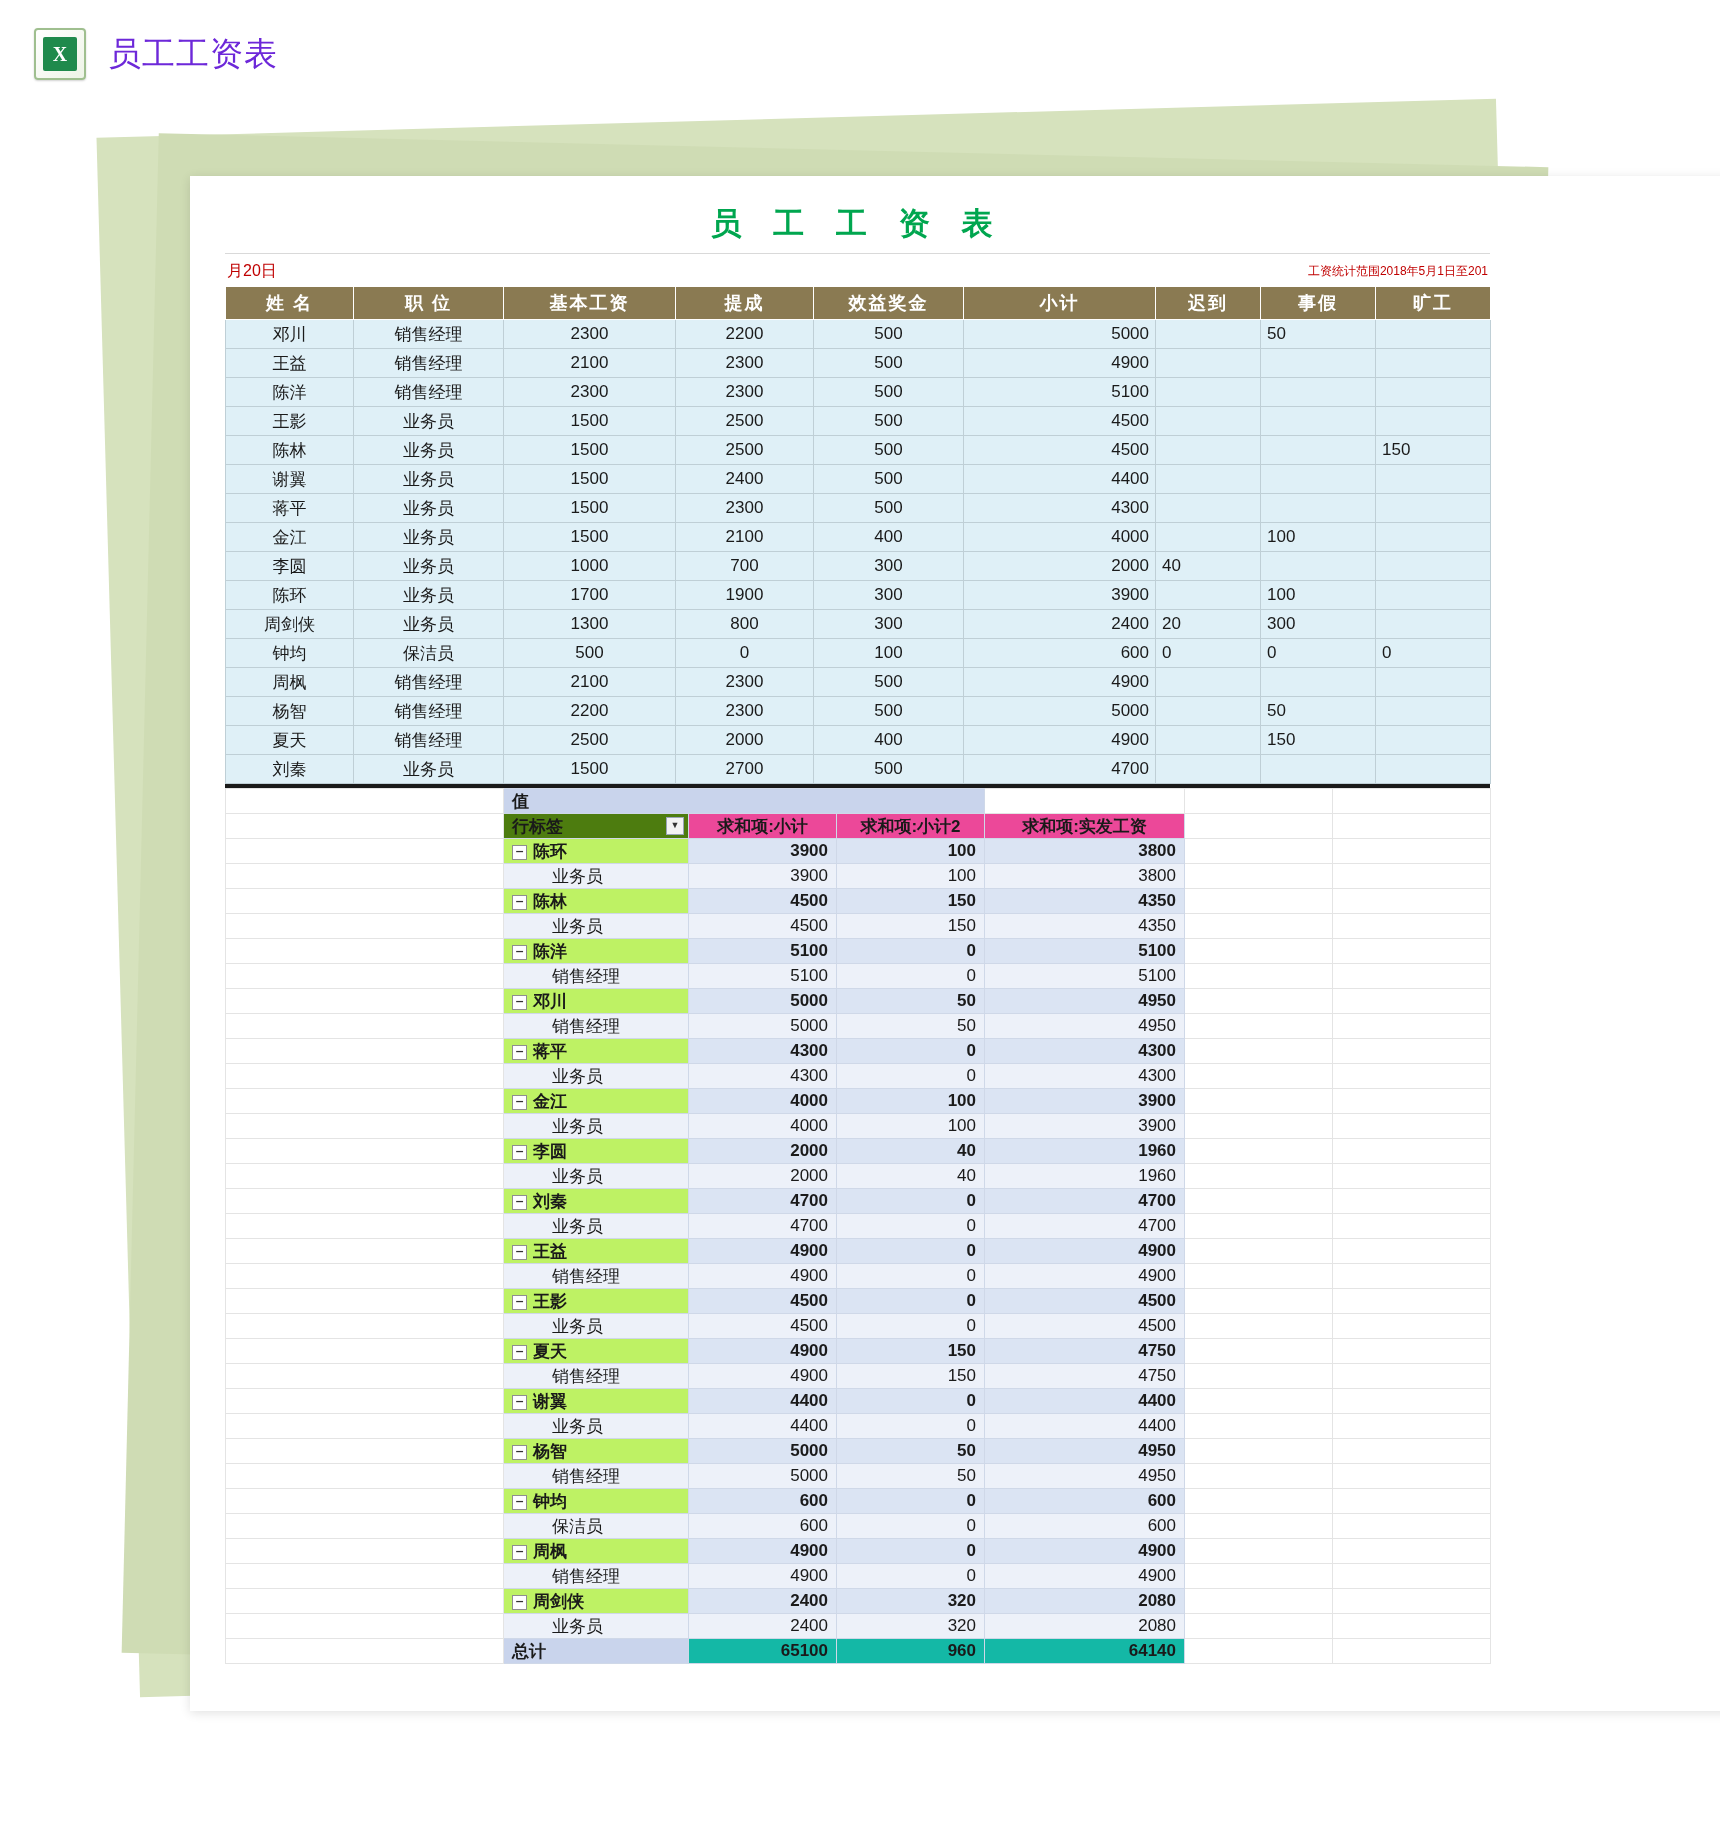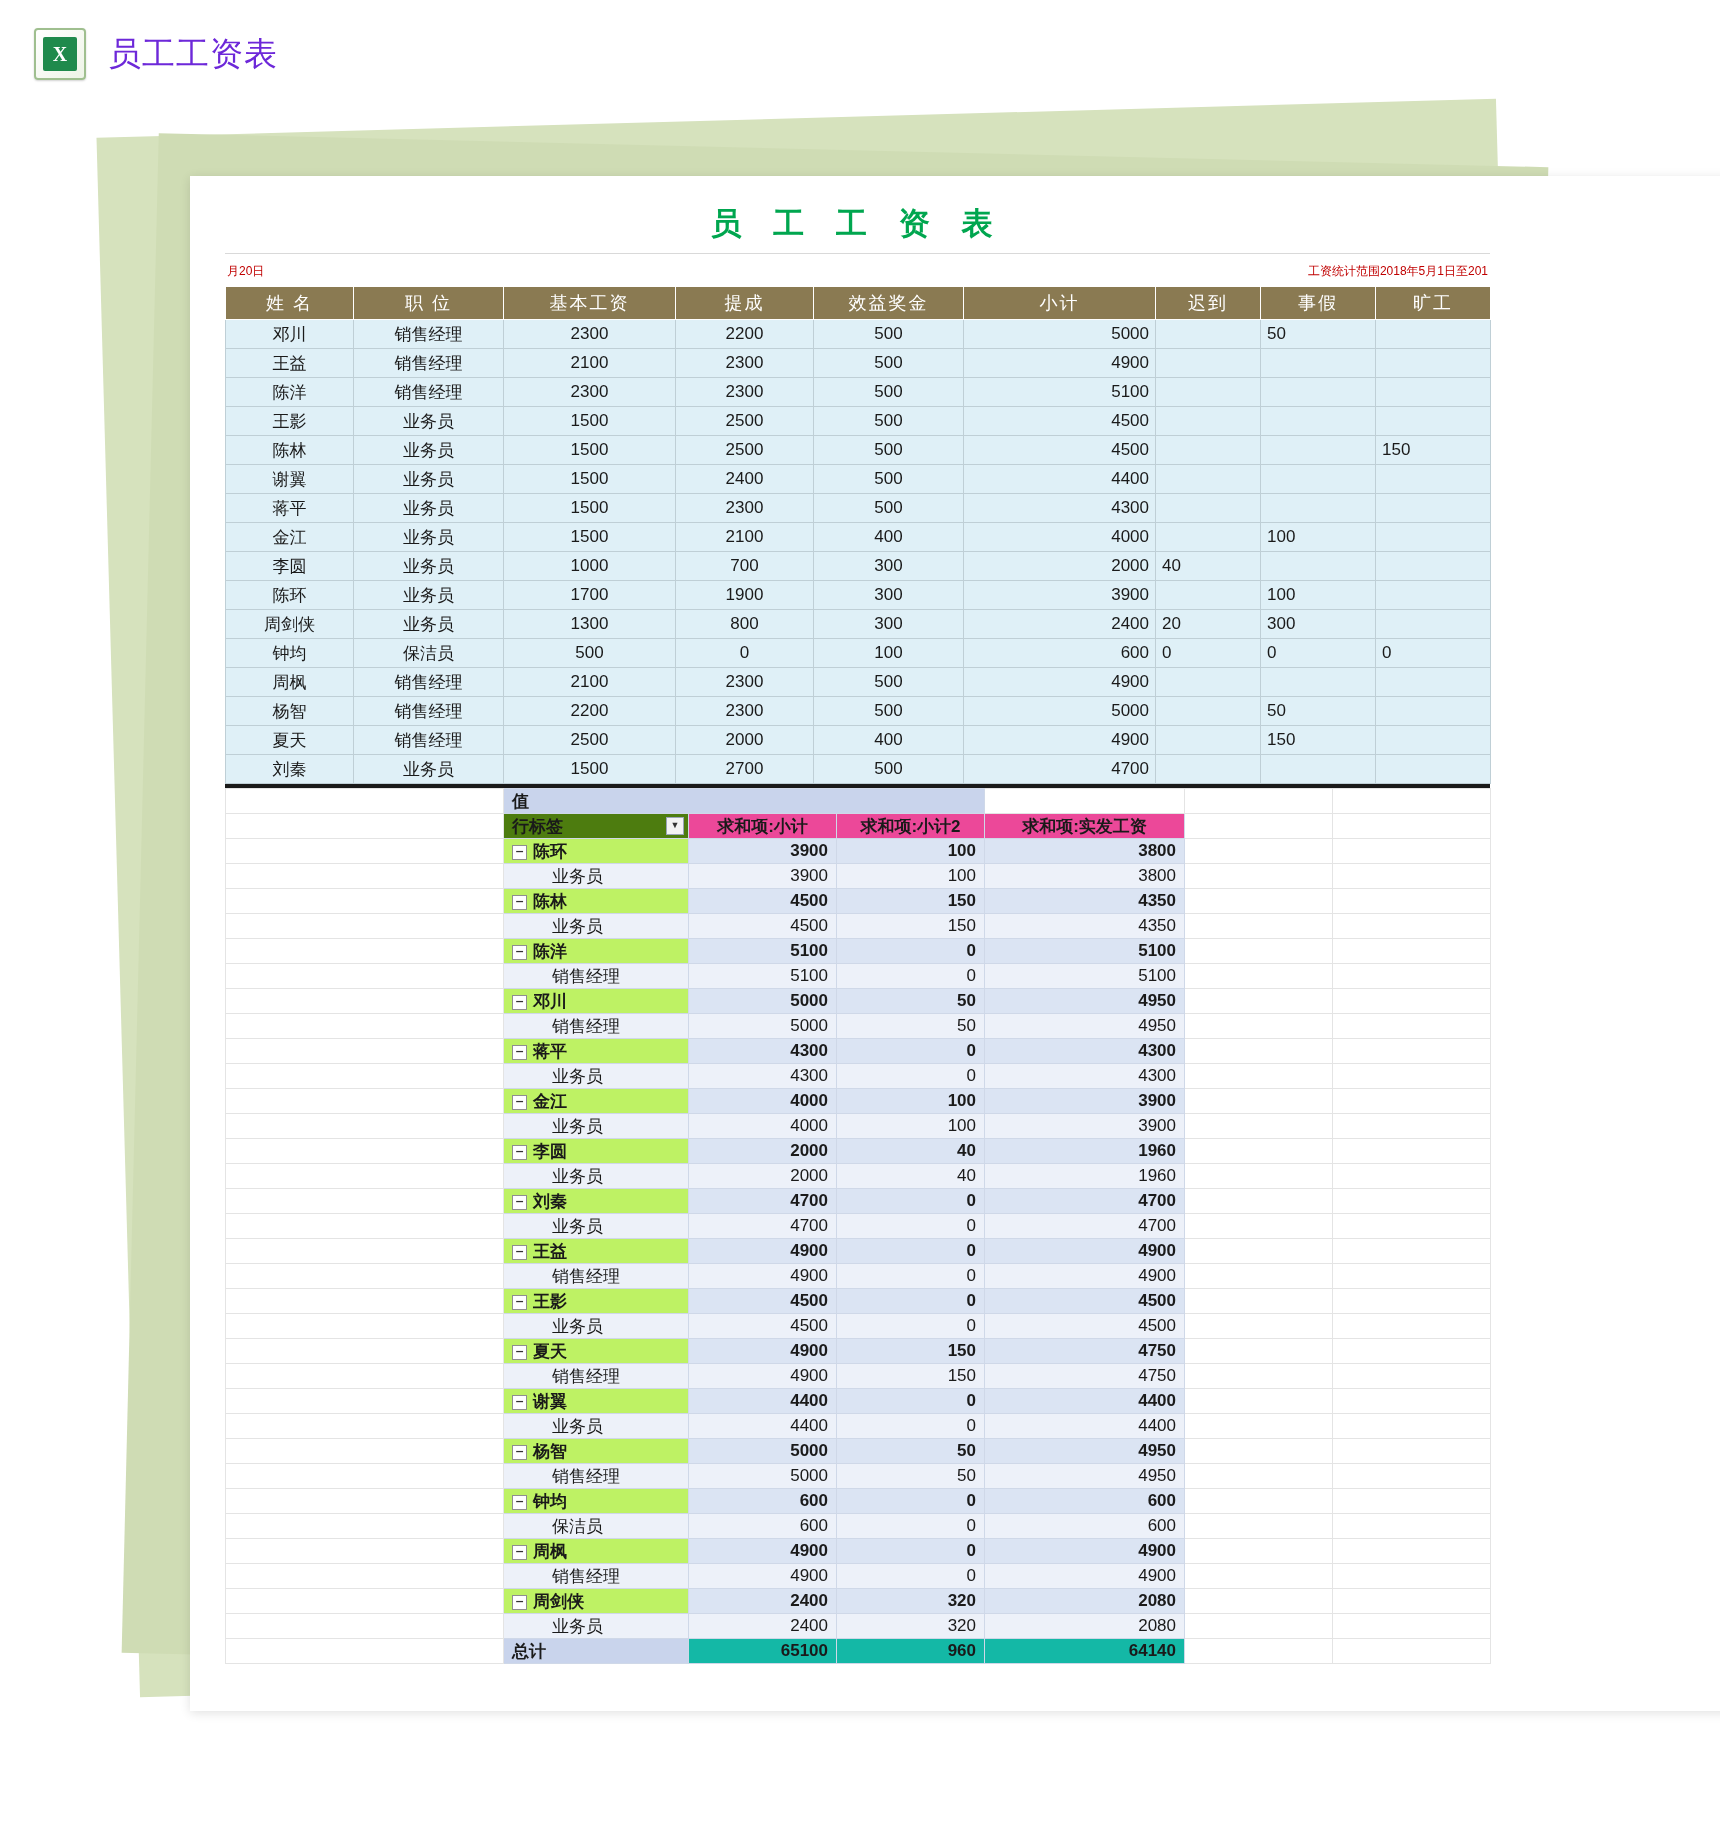--- a/index.html
+++ b/index.html
@@ -111,39 +111,39 @@
 
   .subline {
     display: flex;
     justify-content: space-between;
     align-items: center;
     font-size: 16px;
     color: #c00000;
     padding: 6px 2px 4px 2px;
     height: 22px;
   }
-  .subline .left { font-size: 12px; }
+  .subline .left { font-size: 16px; }
   .subline .right {
     font-size: 12px;
     white-space: nowrap;
     overflow: hidden;
     max-width: 300px;
   }
 
   
   table.salary {
     border-collapse: collapse;
     table-layout: fixed;
     width: 1265px;
     font-size: 17px;
   }
   table.salary th {
     background: #8a7a52;
     color: #ffffff;
-    font-weight: normal;
+    font-weight: bold;
     height: 30px;
     font-size: 18px;
     border: 1px solid #ffffff;
     letter-spacing: 2px;
   }
   table.salary td {
     height: 29px;
     border: 1px solid #bfcfd6;
     background: #dff0f7;
     color: #1a1a1a;

